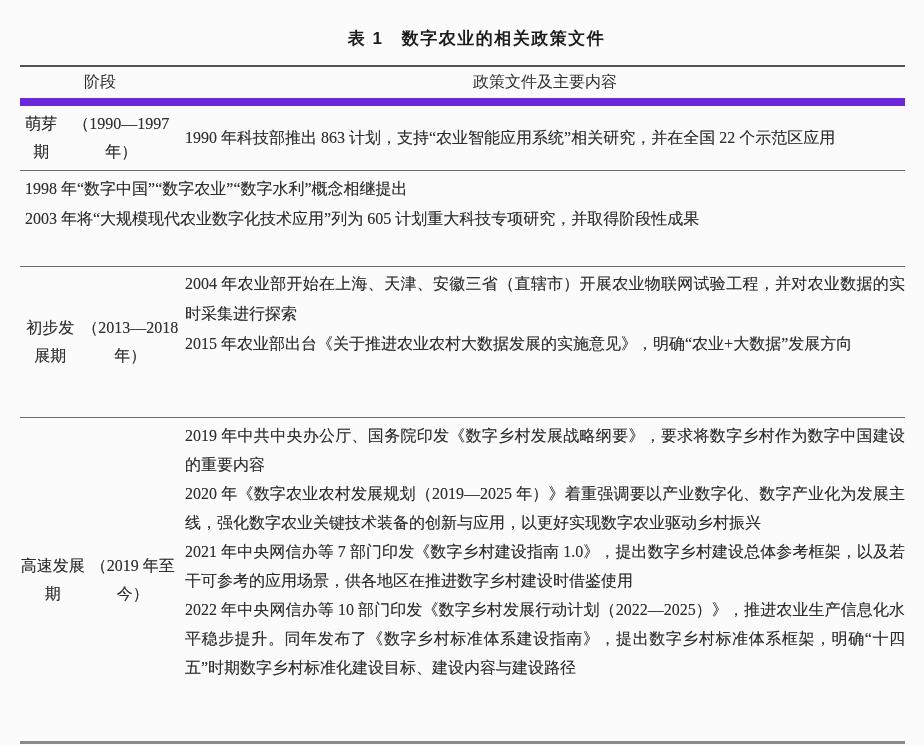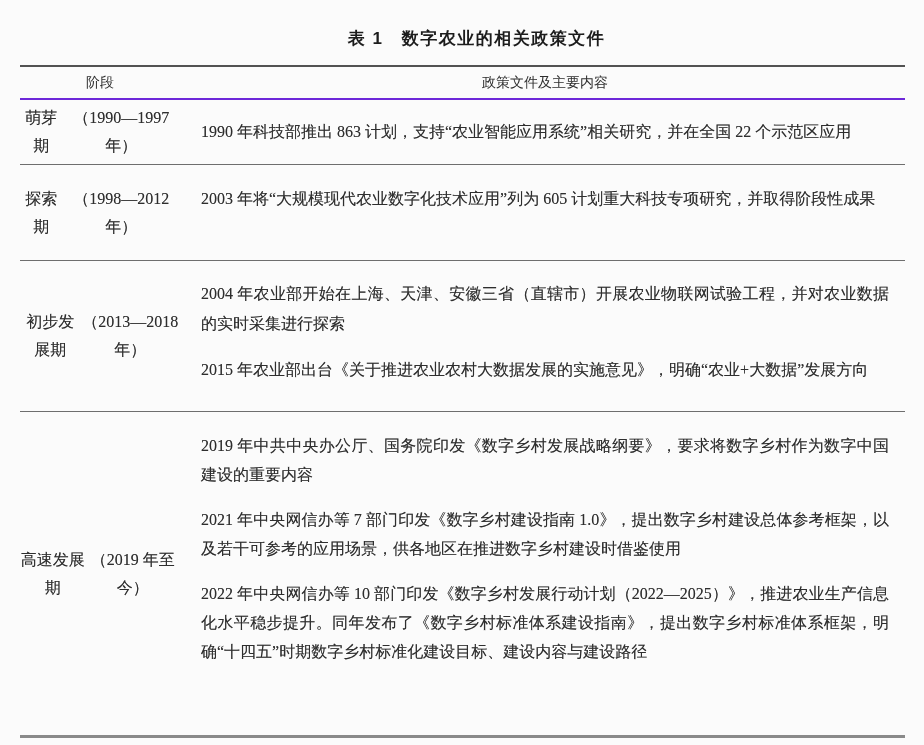--- a/index.html
+++ b/index.html
@@ -23,22 +23,22 @@
   .table{
     margin:15px 19px 0 20px;            
     width:885px;
     border-top:2px solid #525252;
     border-bottom:3px solid #8a8a8a;
   }
   .thead{
     display:flex;
     min-height:31px;
     align-items:center;
-    border-bottom:2px solid #6d28d9;
-    font-size:14px;
+    border-bottom:8px solid #6d28d9;
+    font-size:16px;
     justify-content:center;
   }
   .stage-col{width:160px;flex:0 0 160px;text-align:center;}
   .content-col{flex:1;padding-left:5px;padding-right:0;font-family:Liberation Serif, serif;}
   .trow{
     display:flex;
     border-bottom:1.5px solid #6e6e6e;
   }
   .trow:last-child{border-bottom:none;}
   .stage-cell{
@@ -47,21 +47,21 @@
     text-align:center;
     font-size:16px;
     line-height:28px;
   }
   .content-cell{
     font-size:16px;
     line-height:30px;
     text-align:justify;
     text-shadow:0 0 0.5px rgba(40,40,40,0.45);
   }
-  .content-cell p{margin:16px;}
+  .content-cell p{margin:0;}
   .row-1{min-height:64px;}
   .row-1 .content-cell{display:flex;align-items:center;}
   .row-2{min-height:95px;}
   .row-2 .content-cell{padding-top:3px;}
   .row-3{min-height:150px;}
   .row-3 .content-cell{padding-top:2px;}
   .row-4{min-height:323px;}
   .row-4 .content-cell{padding-top:3px;line-height:29px;}
   .stage-cell .stage-name,.stage-cell .stage-period{
     text-shadow:0 0 0.5px rgba(40,40,40,0.45);
@@ -85,25 +85,22 @@
       <div class="stage-cell stage-col">
         <div class="stage-name">萌芽期</div>
         <div class="stage-period">（1990—1997 年）</div>
       </div>
       <div class="content-cell content-col">
         <p>1990 年科技部推出 863 计划，支持“农业智能应用系统”相关研究，并在全国 22 个示范区应用</p>
       </div>
     </div>
 
     <div class="trow row-2">
-      <div class="stage-cell stage-col">
-        <div class="stage-name">探索期</div>
-        <div class="stage-period">（1998—2012 年）</div>
-      </div>
       <div class="content-cell content-col">
+        <p>1998 年“数字中国”“数字农业”“数字水利”概念相继提出</p>
         <p>2003 年将“大规模现代农业数字化技术应用”列为 605 计划重大科技专项研究，并取得阶段性成果</p>
       </div>
     </div>
 
     <div class="trow row-3">
       <div class="stage-cell stage-col">
         <div class="stage-name">初步发展期</div>
         <div class="stage-period">（2013—2018 年）</div>
       </div>
       <div class="content-cell content-col">
@@ -112,20 +109,21 @@
       </div>
     </div>
 
     <div class="trow row-4">
       <div class="stage-cell stage-col">
         <div class="stage-name">高速发展期</div>
         <div class="stage-period">（2019 年至今）</div>
       </div>
       <div class="content-cell content-col">
         <p>2019 年中共中央办公厅、国务院印发《数字乡村发展战略纲要》，要求将数字乡村作为数字中国建设的重要内容</p>
+        <p>2020 年《数字农业农村发展规划（2019—2025 年）》着重强调要以产业数字化、数字产业化为发展主线，强化数字农业关键技术装备的创新与应用，以更好实现数字农业驱动乡村振兴</p>
         <p>2021 年中央网信办等 7 部门印发《数字乡村建设指南 1.0》，提出数字乡村建设总体参考框架，以及若干可参考的应用场景，供各地区在推进数字乡村建设时借鉴使用</p>
         <p>2022 年中央网信办等 10 部门印发《数字乡村发展行动计划（2022—2025）》，推进农业生产信息化水平稳步提升。同年发布了《数字乡村标准体系建设指南》，提出数字乡村标准体系框架，明确“十四五”时期数字乡村标准化建设目标、建设内容与建设路径</p>
       </div>
     </div>
 
   </div>
 
 </div>
 
 </body></html>

